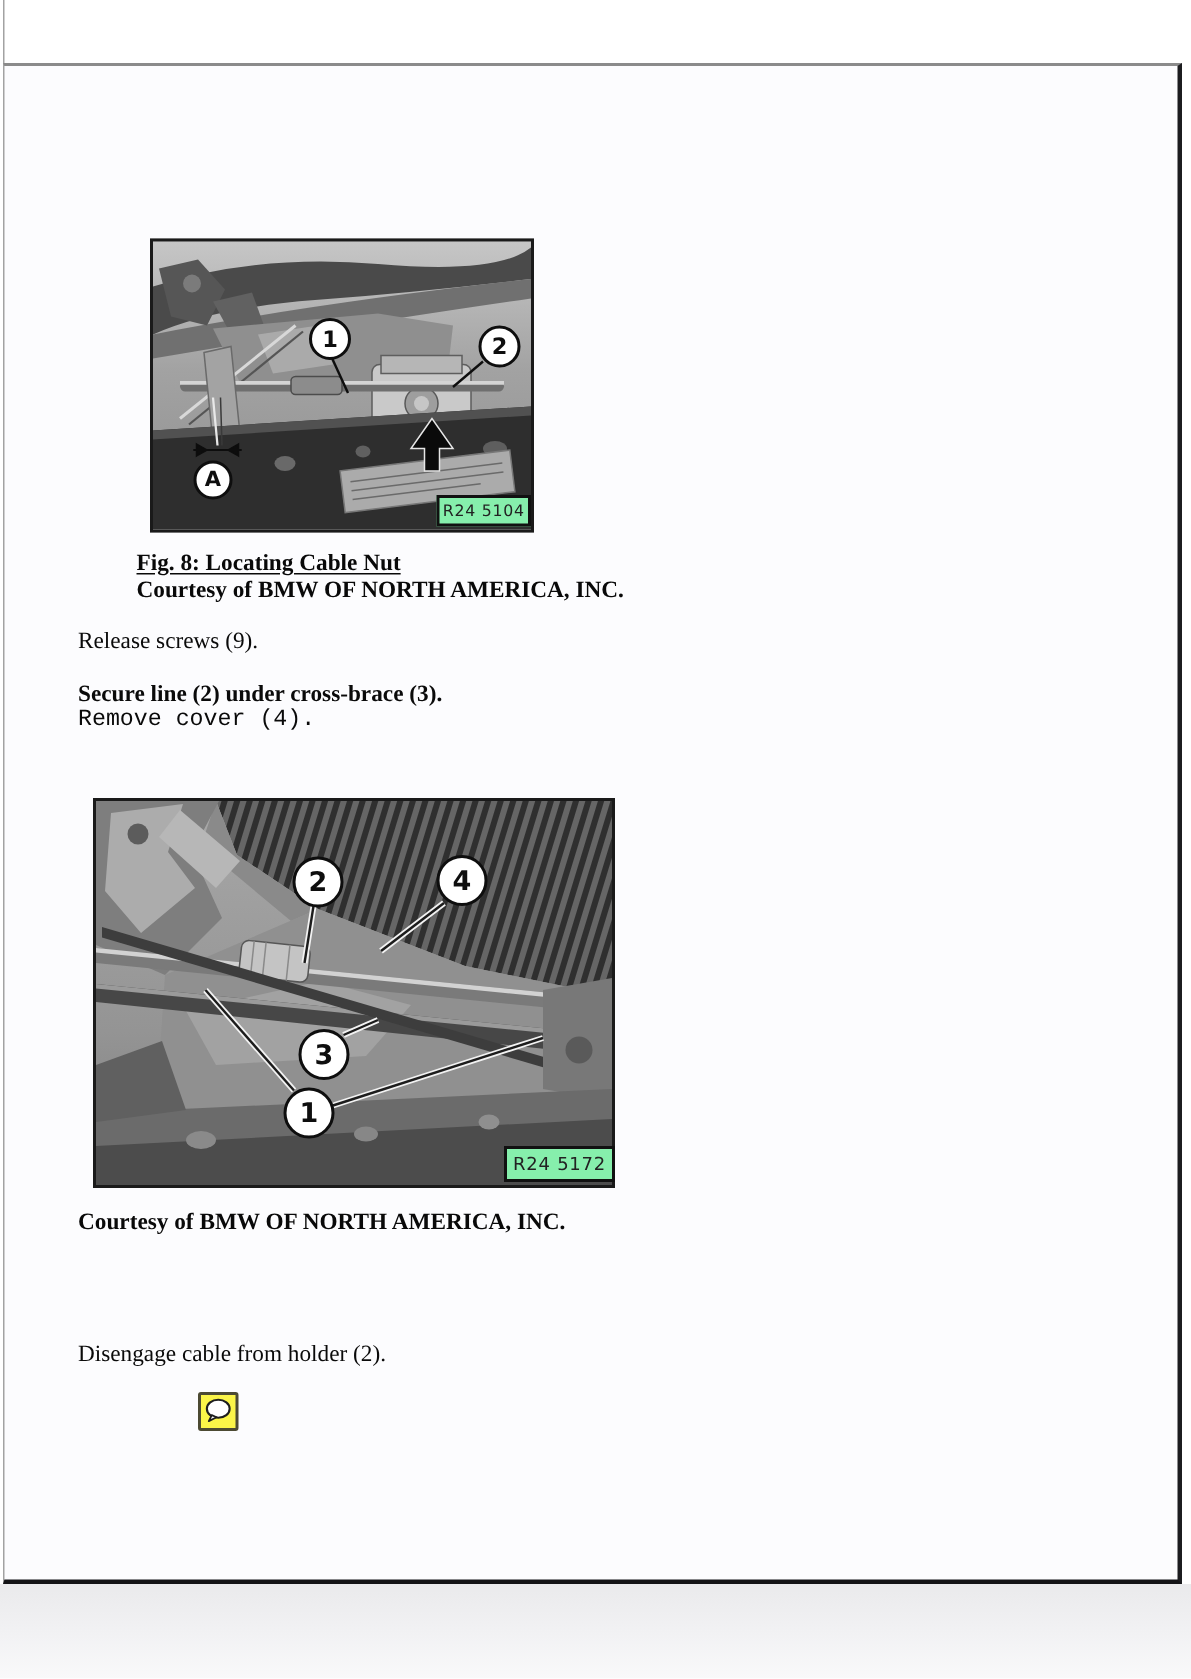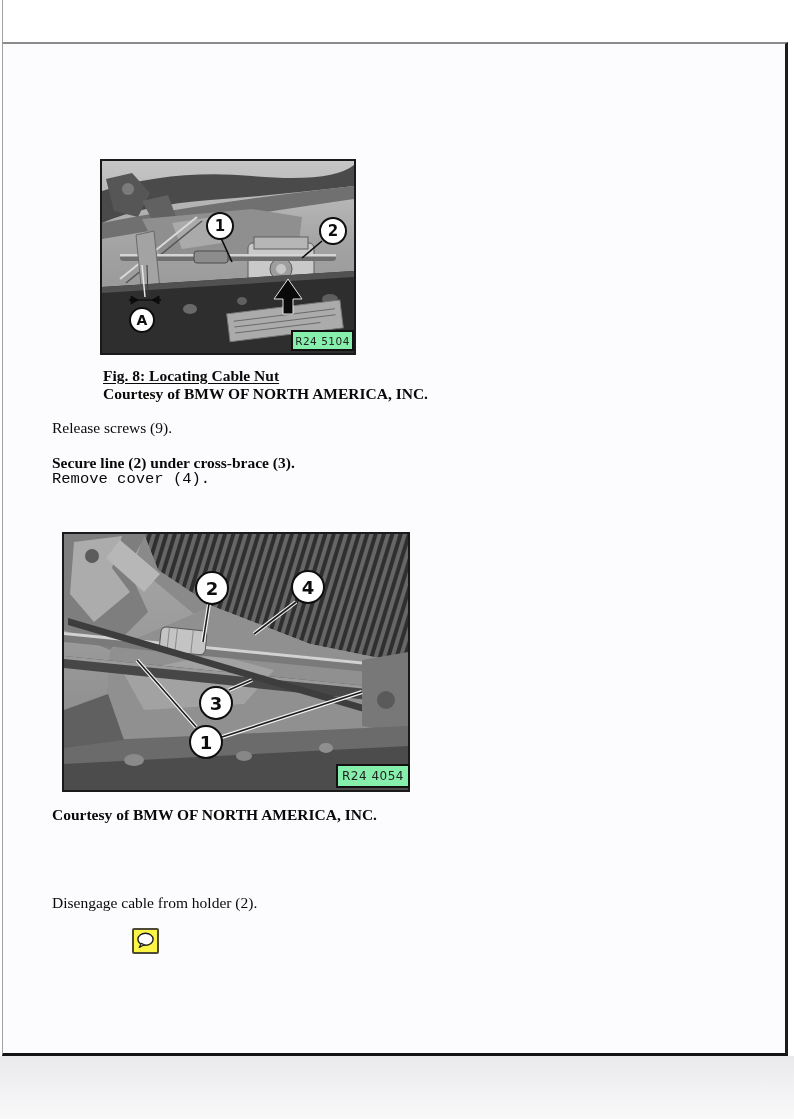--- a/index.html
+++ b/index.html
@@ -55,21 +55,21 @@
     font-family:"DejaVu Sans", sans-serif;font-size:10.5px;color:#222;
     display:flex;align-items:center;justify-content:center;letter-spacing:0.5px;
   }
   .f8ref{left:189px;top:169px;width:59px;height:17px;}
   .f9ref{left:272px;top:230px;width:70px;height:20px;font-size:12px;}
   
   .caption{
     position:absolute;font-weight:bold;font-size:15.5px;line-height:17.5px;color:#090909;
     white-space:nowrap;
   }
-  .cap8{left:100px;top:323px;}
+  .cap8{left:88px;top:323px;}
   .cap9{left:49px;top:762px;}
   .cap-title{text-decoration:underline;text-underline-offset:2px;}
   .body-text{
     position:absolute;left:49px;margin:0;font-size:15.5px;color:#0a0a0a;white-space:nowrap;
   }
   .p-a1{top:375px;} .p-a2{top:410px;font-weight:bold;} .p-a3{top:426px;font-family:Liberation Mono, monospace;}
   .p-b1{top:815px;} .p-b2{top:850px;}
   
   .note-icon{
     position:absolute;left:129px;top:884px;width:27px;height:26px;
@@ -222,21 +222,21 @@
         <line x1="232" y1="68" x2="190" y2="100"></line>
         <line x1="165" y1="156" x2="188" y2="146"></line>
         <line x1="132" y1="193" x2="73" y2="126"></line>
         <line x1="158" y1="203" x2="298" y2="158"></line>
       </g>
     </svg>
     <div class="callout f9c2">2</div>
     <div class="callout f9c4">4</div>
     <div class="callout f9c3">3</div>
     <div class="callout f9c1">1</div>
-    <div class="reflabel f9ref">R24 4054</div>
+    <div class="reflabel f9ref">R24 5172</div>
   </div>
 
   <div class="caption cap9">
     <div class="cap-sub">Courtesy of BMW OF NORTH AMERICA, INC.</div>
   </div>
 
   <p class="body-text p-b2">Disengage cable from holder (2).</p>
 
   <div class="note-icon" title="">
     <svg width="21" height="20" viewBox="0 0 21 20">

